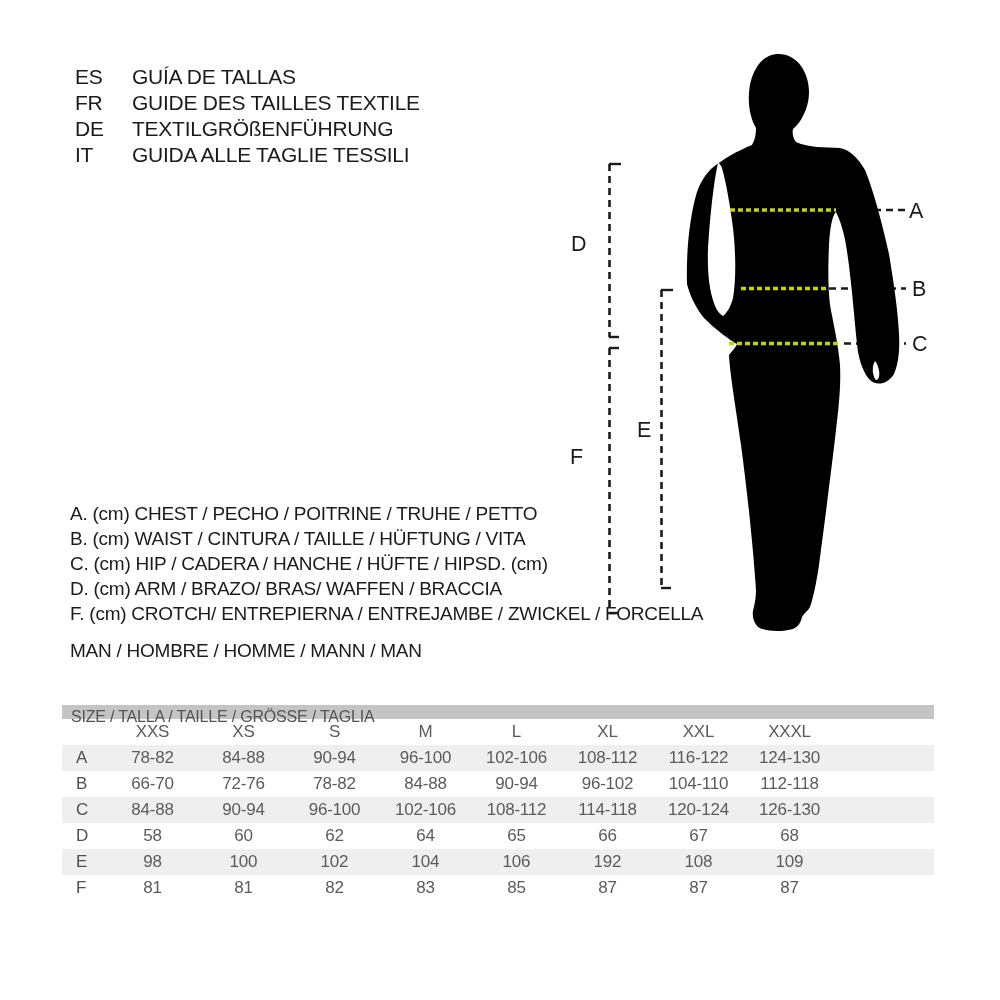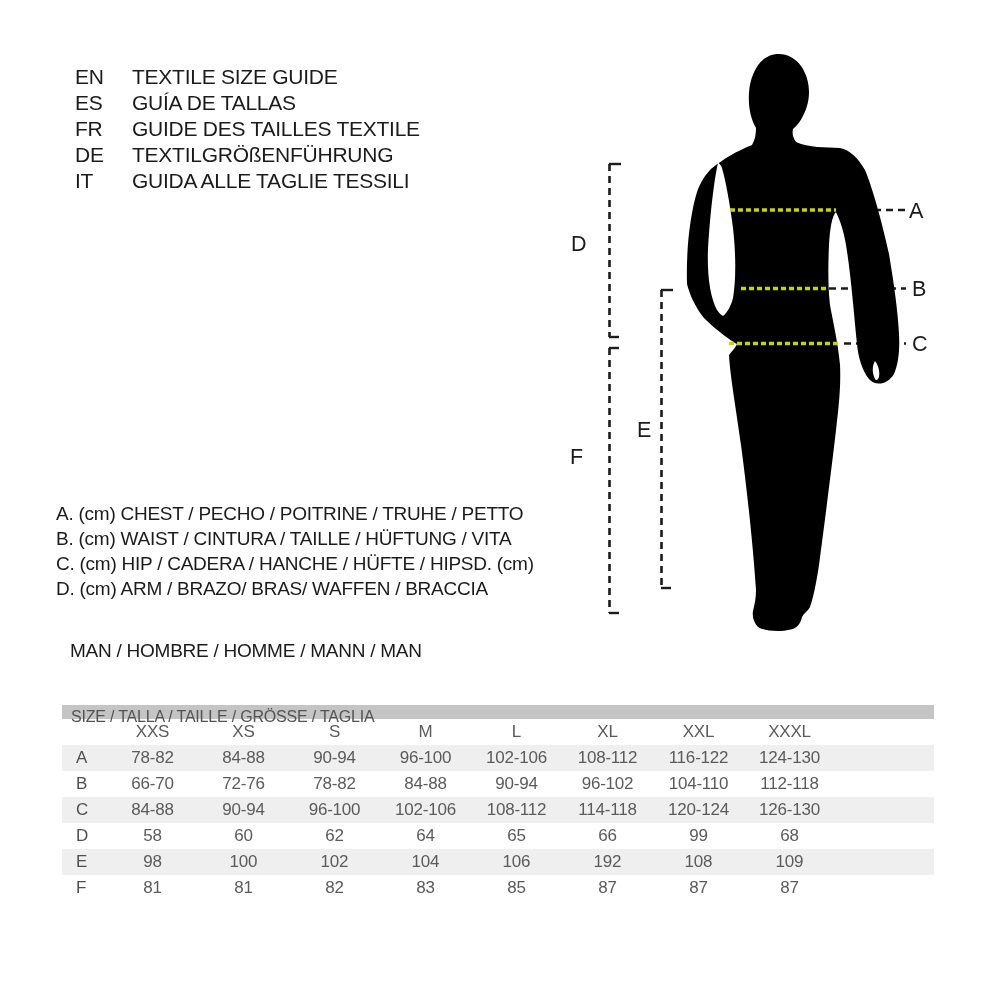--- a/index.html
+++ b/index.html
@@ -13,40 +13,39 @@
 
   
   .figure-svg{position:absolute;left:560px;top:40px;width:420px;height:620px;}
   .vline{stroke-width:2.6;stroke-dasharray:7 5;fill:none;}
   .tick{stroke-width:2.4;fill:none;}
   .bdash{stroke-width:2.4;stroke-dasharray:7 5;fill:none;}
   .ydash{stroke-width:3.6;stroke-dasharray:5 3;fill:none;}
   .fig-label{font-family:"Liberation Sans",sans-serif;font-size:21.5px;fill:#1b1b1b;}
 
   
-  .legend-block{position:absolute;left:56px;top:501px;font-size:19px;line-height:25px;letter-spacing:-0.25px;white-space:nowrap;}
+  .legend-block{position:absolute;left:70px;top:501px;font-size:19px;line-height:25px;letter-spacing:-0.25px;white-space:nowrap;}
 
   
   .category-line{position:absolute;left:70px;top:640px;font-size:19px;letter-spacing:-0.25px;white-space:nowrap;}
 
   
   .size-table{position:absolute;left:62px;top:705px;width:872px;}
   .table-title{height:14px;background:#c4c4c4;color:#535353;font-size:16px;line-height:23px;padding-left:9px;letter-spacing:-0.2px;box-sizing:border-box;}
   table.sizes{border-collapse:collapse;width:872px;table-layout:fixed;font-size:17px;letter-spacing:-0.2px;}
   table.sizes td{height:26px;padding:0;text-align:center;color:#5b5b5b;overflow:hidden;white-space:nowrap;}
   table.sizes td.rowlabel{text-align:left;padding-left:14px;color:#4f4f4f;}
   tr.stripe{background:#efefef;}
 </style>
 </head>
 <body>
 
 <div class="canvas">
 
   <div class="lang-block">
-    <div class="lang-row"><span class="lang-code">EN</span><span>TEXTILE SIZE GUIDE</span></div>
     <div class="lang-row"><span class="lang-code">ES</span><span>GUÍA DE TALLAS</span></div>
     <div class="lang-row"><span class="lang-code">FR</span><span>GUIDE DES TAILLES TEXTILE</span></div>
     <div class="lang-row"><span class="lang-code">DE</span><span>TEXTILGRÖßENFÜHRUNG</span></div>
     <div class="lang-row"><span class="lang-code">IT</span><span>GUIDA ALLE TAGLIE TESSILI</span></div>
   </div>
 
   <svg class="figure-svg" viewBox="560 40 420 620" xmlns="http://www.w3.org/2000/svg">
 
     <line class="bdash" x1="838" y1="210" x2="906" y2="210" stroke="#1b1b1b"></line>
     <line class="bdash" x1="829" y1="288.5" x2="906" y2="288.5" stroke="#1b1b1b"></line>
@@ -126,20 +125,21 @@
     <text class="fig-label" x="571" y="251">D</text>
     <text class="fig-label" x="637" y="437">E</text>
     <text class="fig-label" x="570" y="464">F</text>
   </svg>
 
   <div class="legend-block">
     <div>A. (cm) CHEST / PECHO / POITRINE / TRUHE / PETTO</div>
     <div>B. (cm) WAIST / CINTURA / TAILLE / HÜFTUNG / VITA</div>
     <div>C. (cm) HIP / CADERA / HANCHE / HÜFTE / HIPSD. (cm)</div>
     <div>D. (cm) ARM / BRAZO/ BRAS/ WAFFEN / BRACCIA</div>
+    <div>F. (cm) CROTCH/ ENTREPIERNA / ENTREJAMBE / ZWICKEL / FORCELLA</div>
   </div>
 
   <div class="category-line">MAN / HOMBRE / HOMME / MANN / MAN</div>
 
   <div class="size-table">
     <div class="table-title">SIZE / TALLA / TAILLE / GRÖSSE / TAGLIA</div>
     <table class="sizes">
       <colgroup>
         <col style="width:45px">
           <col style="width:91px">
@@ -202,21 +202,21 @@
         <td></td>
       </tr>
       <tr>
         <td class="rowlabel">D</td>
         <td>58</td>
         <td>60</td>
         <td>62</td>
         <td>64</td>
         <td>65</td>
         <td>66</td>
-        <td>99</td>
+        <td>67</td>
         <td>68</td>
         <td></td>
       </tr>
       <tr class="stripe">
         <td class="rowlabel">E</td>
         <td>98</td>
         <td>100</td>
         <td>102</td>
         <td>104</td>
         <td>106</td>

